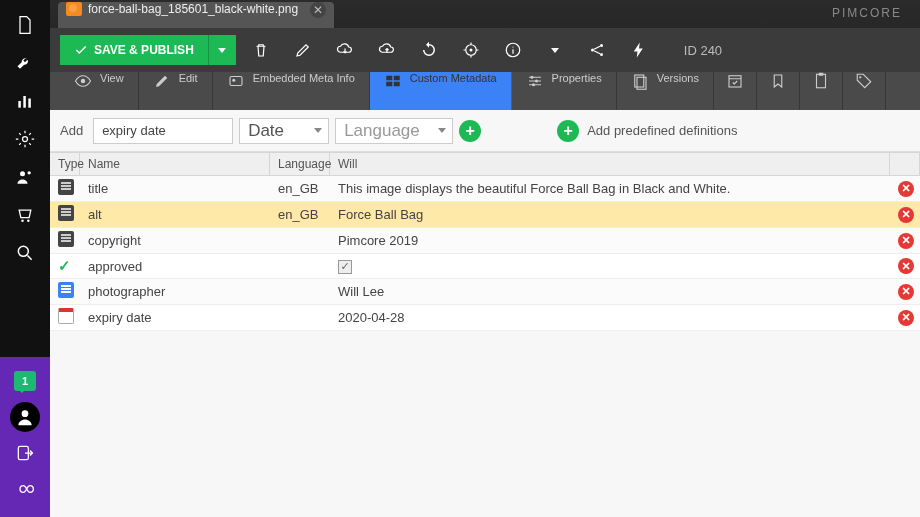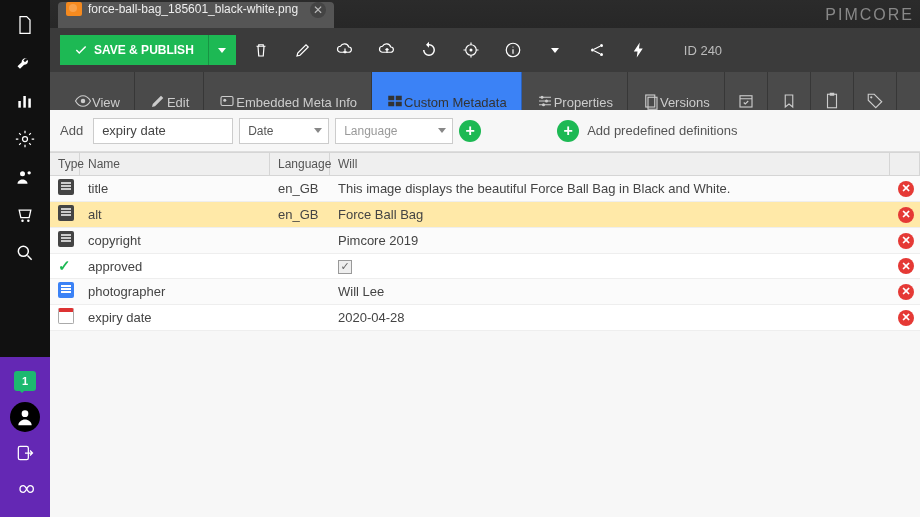--- a/index.html
+++ b/index.html
@@ -19,48 +19,48 @@
   .purple-zone .side-item{height:36px;}
 
   
   .main { flex:1; display:flex; flex-direction:column; background:#3a3a3a; }
   
   .tabbar { height:28px; display:flex; align-items:flex-end; padding-left:8px; background:linear-gradient(#2b2b2b,#272727); }
   .file-tab { height:26px; background:#555; border-radius:4px 4px 0 0; display:flex; align-items:flex-start; padding:0 8px; color:#eee; font-size:12px; gap:6px; }
   .file-tab .imgico{width:16px;height:14px;background:#f58a1f;border-radius:2px;display:inline-flex;align-items:center;justify-content:center;}
   .file-tab .imgico::before{content:"";width:8px;height:8px;border-radius:50%;background:#fff3;position:relative;left:-1px;top:-1px;}
   .file-tab-close{width:16px;height:16px;border-radius:50%;background:#444;display:flex;align-items:center;justify-content:center;font-size:12px;color:#bbb;margin-left:6px;}
-  .brand { position:absolute; right:6px; top:6px; color:#888; font-size:16px; letter-spacing:2px; font-weight:300;}
+  .brand { position:absolute; right:18px; top:6px; color:#888; font-size:12px; letter-spacing:2px; font-weight:300;}
 
   
   .toolbar { height:44px; background:#3b3b3b; display:flex; align-items:center; padding:0 10px; gap:8px;text-align:center; }
   .btn-publish { height:30px; background:#1db954; color:#fff; display:flex; align-items:center; font-weight:bold; font-size:12px; }
   .btn-publish .main-part{display:flex;align-items:center;gap:6px;padding:0 14px;height:100%;}
   .btn-publish .dd-part{width:28px;display:flex;align-items:center;justify-content:center;height:100%;border-left:1px solid rgba(0,0,0,.2);}
   .tbicon{width:34px;height:30px;display:flex;align-items:center;justify-content:center;}
   .tbicon svg{width:18px;height:18px;stroke:#fff;fill:none;stroke-width:1.6;}
   .tbicon.fill svg{fill:#fff;stroke:none;}
   .id-label{color:#bbb; font-size:13px; margin-left:20px;}
   .caret-white{width:0;height:0;border-left:4px solid transparent;border-right:4px solid transparent;border-top:5px solid #fff;}
 
   
   .subtabs { height:38px; background:#4a4a4a; display:flex; align-items:stretch; padding-left:10px; }
-  .subtab{display:flex;align-items:flex-end;padding:0 14px;color:#ccc;font-size:13px;border-right:1px solid rgba(0,0,0,.25);}
+  .subtab{display:flex;align-items:flex-start;gap:8px;padding:0 14px;color:#ccc;font-size:11px;border-right:1px solid rgba(0,0,0,.25);}
   .subtab.active{background:#3b82f6;color:#333;}
   .subtab svg{width:18px;height:18px;fill:#ccc;}
   .subtab.active svg{fill:#333;}
   .subtab.icon-only{padding:0 12px;}
 
   
   .content{flex:1;background:#f7f7f7;display:flex;flex-direction:column;}
   .addrow{height:42px;display:flex;align-items:center;gap:6px;padding:0 10px;border-bottom:1px solid #ddd;}
   .addrow .lbl{color:#555;font-size:13px;margin-right:4px;}
   .txtbox{height:26px;border:1px solid #ccc;background:#fff;padding:0 8px;font-size:13px;color:#444;}
   .txtbox.name{width:140px;}
-  .combo{height:26px;border:1px solid #ccc;background:#fff;display:flex;align-items:center;justify-content:space-between;padding:0 6px 0 8px;font-size:12px;color:#555;}
+  .combo{height:26px;border:1px solid #ccc;background:#fff;display:flex;align-items:center;justify-content:space-between;padding:0 6px 0 8px;font-size:17px;color:#555;}
   .combo .caret{border-left:4px solid transparent;border-right:4px solid transparent;border-top:5px solid #888;}
   .combo.type{width:90px;}
   .combo.lang{width:118px;color:#999;}
   .round-plus{width:22px;height:22px;border-radius:50%;background:#1db954;display:flex;align-items:center;justify-content:center;color:#fff;font-weight:bold;font-size:16px;line-height:1;}
   .add-pre{display:flex;align-items:center;gap:8px;color:#555;font-size:13px;margin-left:70px;}
 
   
   .grid{flex:1;position:relative;}
   .ghead{display:flex;background:#efefef;border-bottom:1px solid #d5d5d5;border-top:1px solid #d5d5d5;color:#555;font-size:12px;}
   .ghead > div{padding:4px 8px;border-right:1px solid #d5d5d5;}

